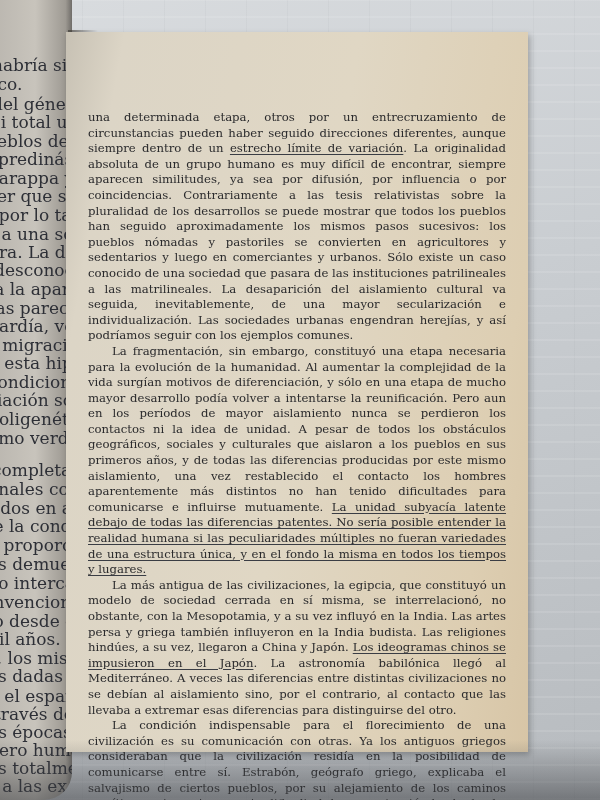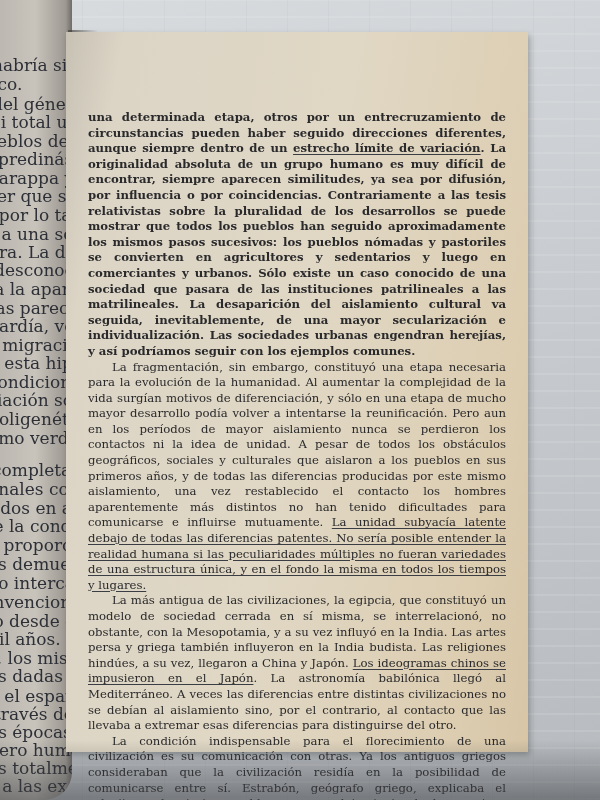--- a/index.html
+++ b/index.html
@@ -39,21 +39,21 @@
     position: absolute; left: 66px; top: 32px; width: 462px; height: 720px;
     background: linear-gradient(100deg, #c7c1b4 0%, #dcd5c6 10%, #e0d7c4 50%, #ddceb2 85%, #d7c5a6 100%);
     box-shadow: 2px 3px 6px rgba(0,0,0,0.25);
   }
   .page-inner {
     position: absolute; left: 22px; top: 78px; width: 418px;
     font-size: 11.7px; line-height: 15.6px; color: #2a2a2c;
     text-align: justify; hyphens: manual;
   }
   .para { text-indent: 24px; }
-  .para.first { text-indent: 0; font-weight: bold; }
+  .para.first { text-indent: 0; }
   .ul { text-decoration: underline; text-decoration-color: #3a3d44; text-underline-offset: 2px; }
   .it { font-style: italic; }
   .page-number {
     position: absolute; left: 0; width: 462px; top: 674px;
     text-align: center; font-size: 12px; color: #2a2a2c;
   }
 </style>
 </head>
 <body>
 

